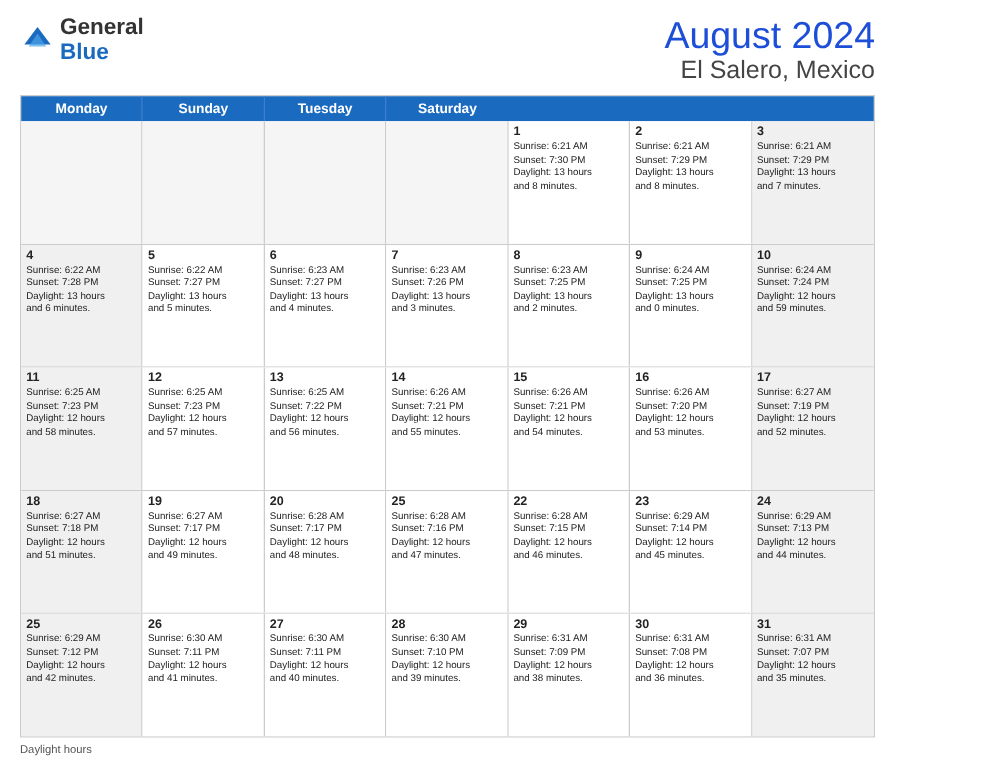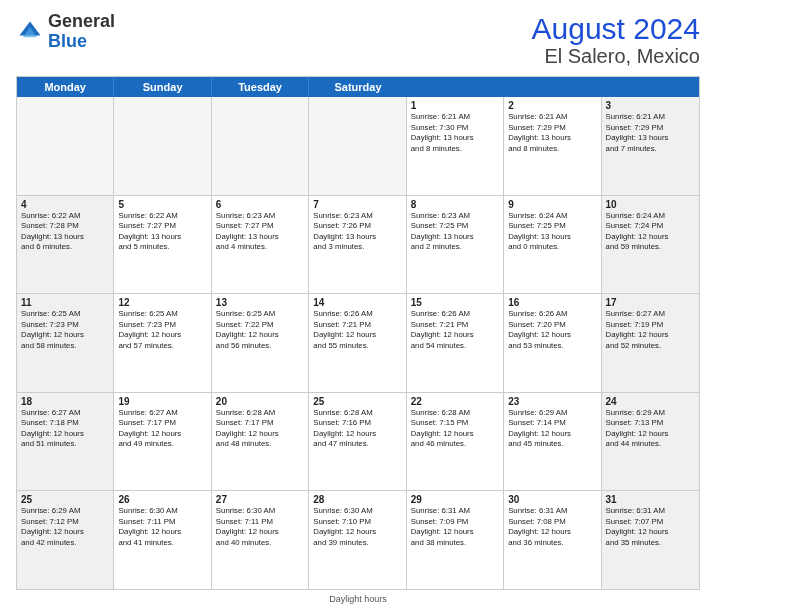--- a/index.html
+++ b/index.html
@@ -104,21 +104,21 @@
     }
     .day-info {
       font-size: 7.8px;
       line-height: 1.35;
       color: #222;
     }
     .footer {
       margin-top: 4px;
       font-size: 9px;
       color: #555;
-      text-align: center;
+      text-align: left;
     }
   </style>
 </head>
 <body>
 
 <div class="page">
   <div class="header">
     <div class="logo">
       <svg class="logo-icon" viewBox="0 0 32 32">
         <polygon points="16,4 28,20 4,20" fill="#1a6abf"></polygon>

